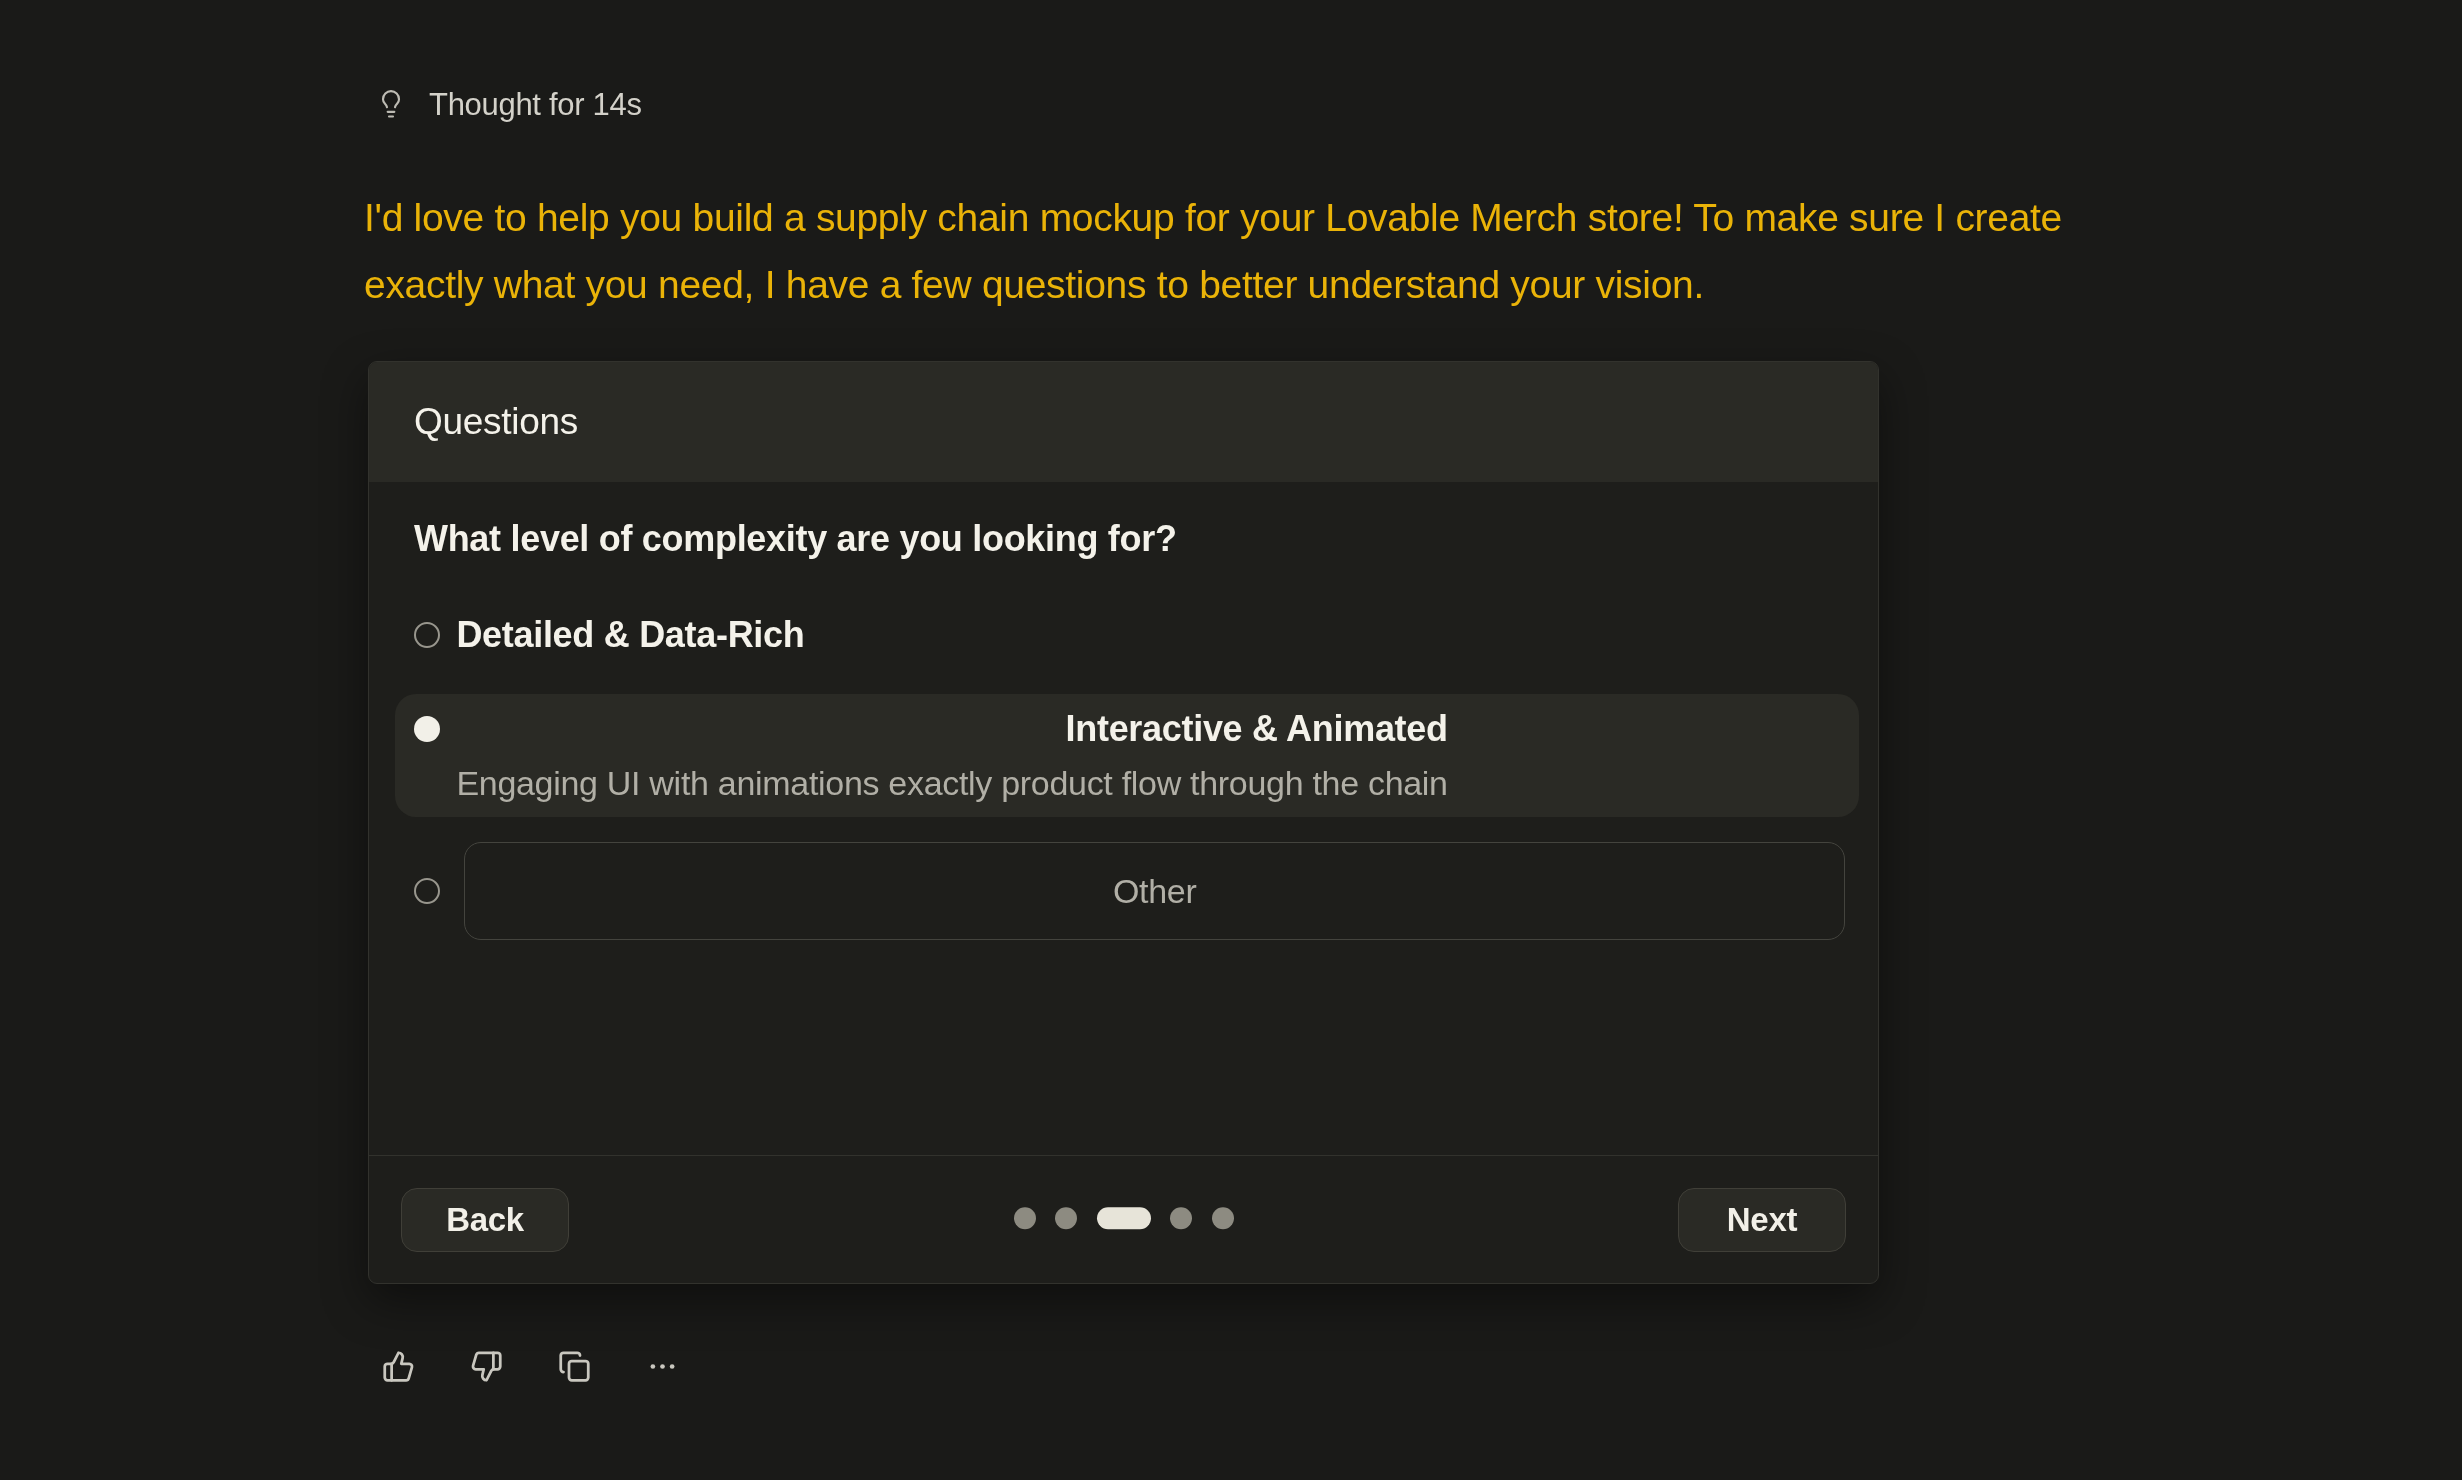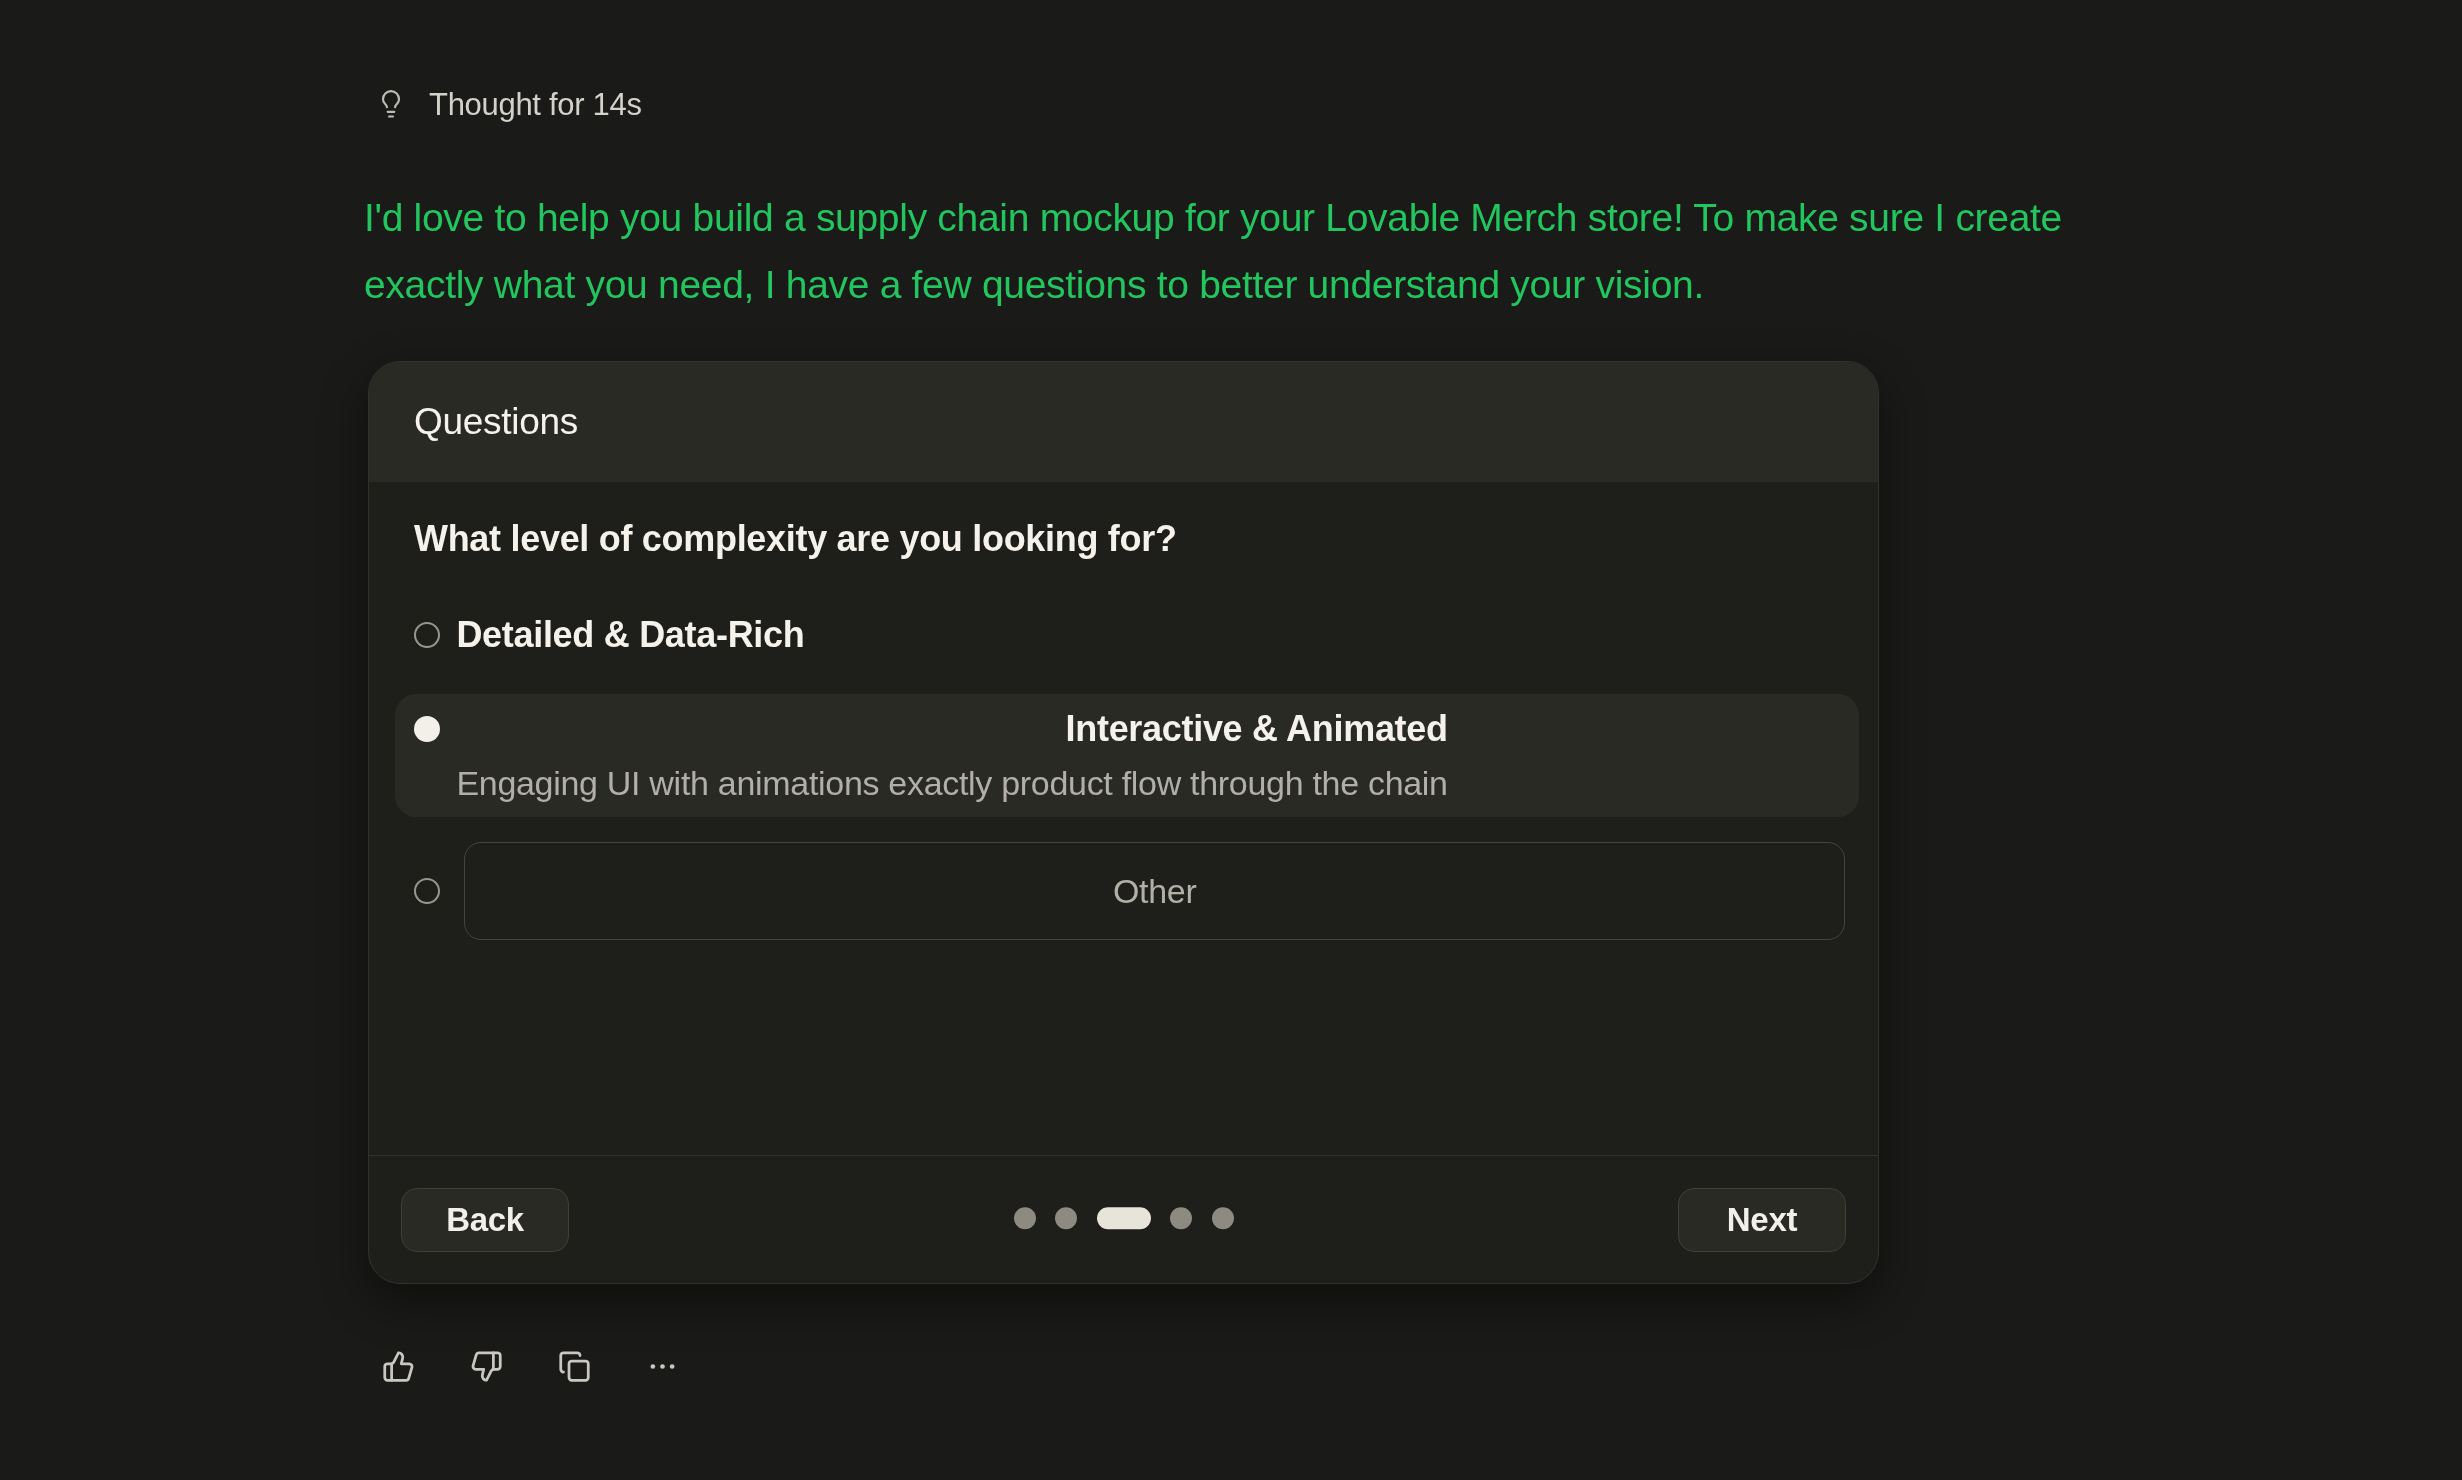--- a/index.html
+++ b/index.html
@@ -22,31 +22,31 @@
   .thought-label {
     font-size: 31px; color: #d3d1c9; letter-spacing: -0.3px;
   }
 
   
   .intro {
     position: absolute;
     left: 364px; top: 184px;
     width: 1920px;
     font-size: 39px; line-height: 67px;
-    color: #22c55e; letter-spacing: -0.3px;
+    color: #eab308; letter-spacing: -0.3px;
   }
 
   
   .card {
     position: absolute;
     left: 368px; top: 361px;
     width: 1511px; height: 923px;
     background: #1e1e1b;
     border: 1.1px solid #32322d;
-    border-radius: 32px;
+    border-radius: 9px;
     box-shadow: 0 17px 46px rgba(0,0,0,0.45);
     overflow: hidden;
   }
   .card-header {
     height: 120px;
     background: #2a2a25;
     display: flex; align-items: center;
     padding: 0 45px;
     font-size: 37px; font-weight: 400; color: #f4f2ea;
     letter-spacing: -0.3px;

